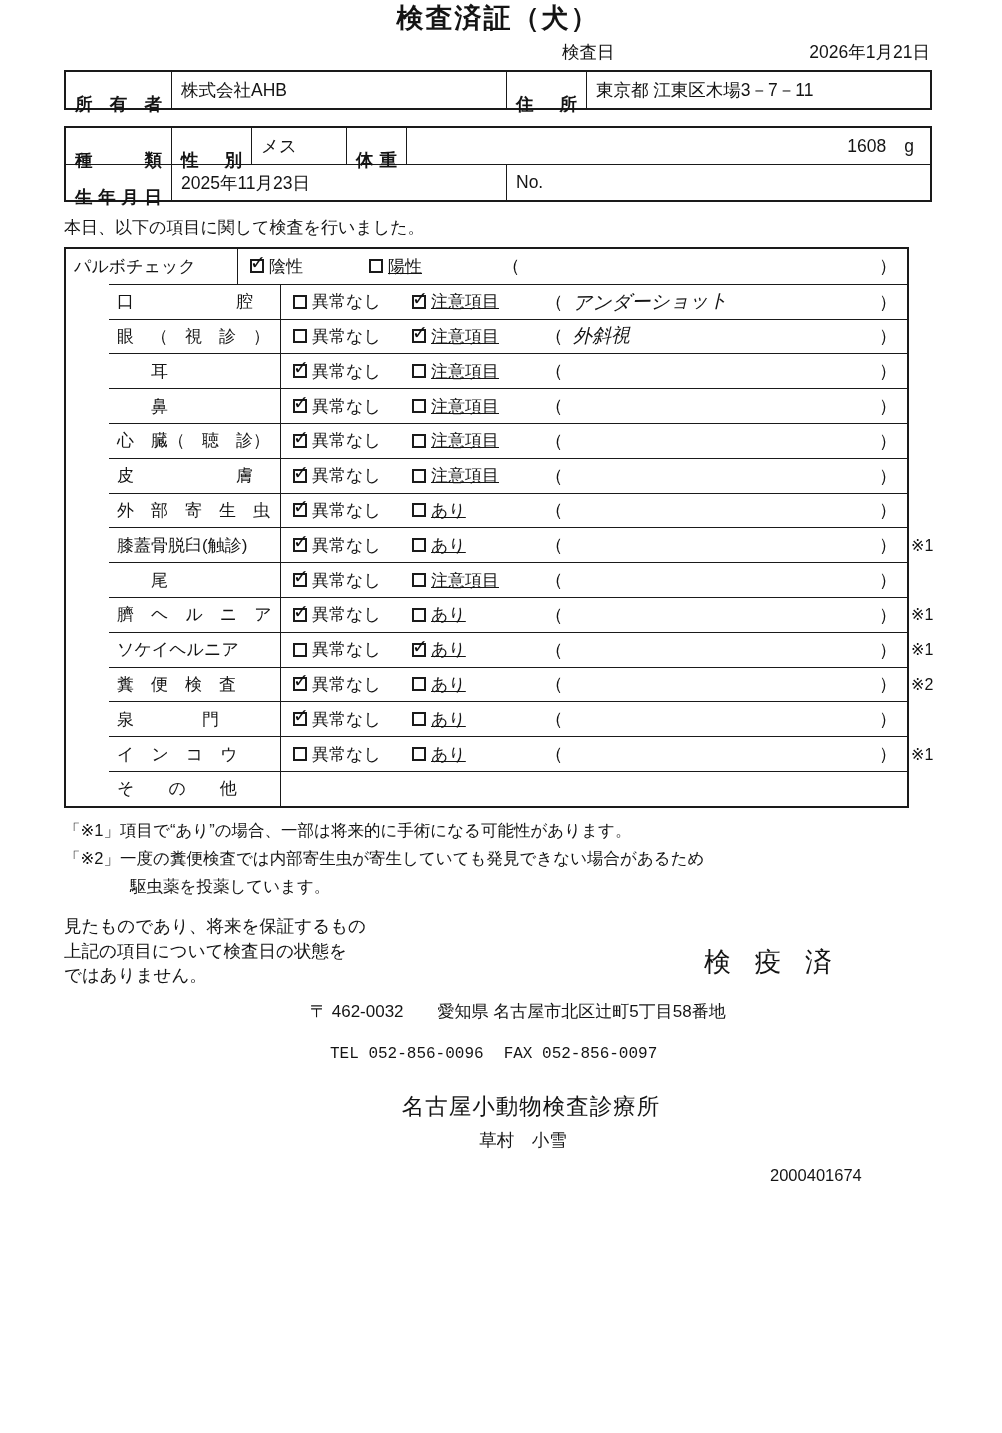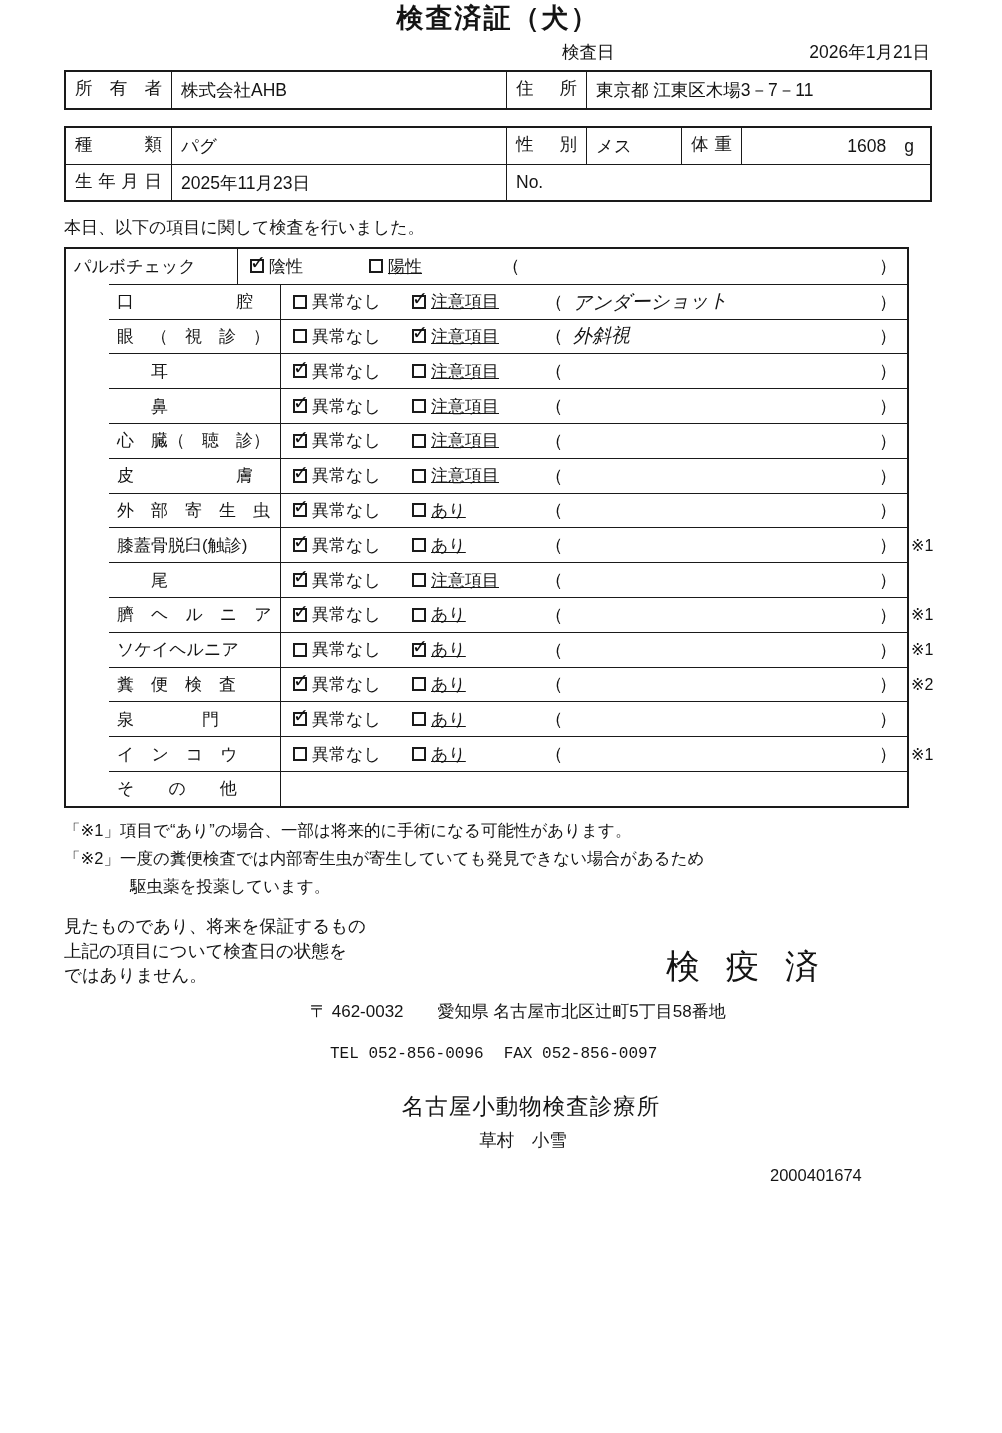--- a/index.html
+++ b/index.html
@@ -11,21 +11,21 @@
 
   .date-row { position:relative; height:24px; margin-top:4px; font-size:17.5px; }
   .date-label { position:absolute; left:498px; }
   .date-value { position:absolute; right:2px; }
 
   .tbl { border:2px solid #1a1a1a; width:868px; }
   .trow { display:flex; height:36px; }
   .trow + .trow { border-top:1.5px solid #1a1a1a; }
   .tcell { display:flex; align-items:center; padding-left:9px; font-size:17.5px; }
   .tcell + .tcell { border-left:1.5px solid #1a1a1a; }
-  .jcell { display:block; line-height:33px; text-align:justify; text-align-last:justify; padding:0 9px; }
+  .jcell { display:block; line-height:33px; text-align:justify; text-align-last:justify; padding:16px 9px;font-weight:bold; }
   .w105 { width:105px; flex:none; }
   .w335 { width:335px; flex:none; }
   .w80  { width:80px;  flex:none; }
   .w95  { width:95px;  flex:none; }
   .w60  { width:60px;  flex:none; }
   .flexcell { flex:1; }
   .owner-tbl { margin-top:6px; }
   .info-tbl  { margin-top:16px; }
   .weight-cell { justify-content:flex-end; gap:18px; padding-right:16px; }
 
@@ -47,21 +47,21 @@
   .note { margin-left:10px; font-style:italic; font-size:19px; transform:rotate(-1deg); }
   .c-rest { flex:1; }
   .mark { position:absolute; right:-42px; top:0; height:100%; width:38px; display:flex; align-items:center; font-size:16px; }
 
   .footnote { font-size:16.5px; margin-top:6px; }
   .footnote.first { margin-top:12px; }
   .indent { padding-left:66px; }
 
   .bottom-block { position:relative; margin-top:16px; }
   .disclaimer { font-size:17.5px; line-height:1.42; }
-  .stamp { position:absolute; right:105px; top:30px; font-size:34px; letter-spacing:8px; }
+  .stamp { position:absolute; right:92px; top:30px; font-size:27px; letter-spacing:8px; }
 
   .addr-line { margin-top:12px; padding-left:246px; font-size:17px; display:flex; gap:34px; }
   .tel-line  { margin-top:22px; padding-left:266px; font-size:16px; display:flex; gap:20px;
                font-family:"Liberation Mono","DejaVu Sans Mono",monospace; }
   .clinic-name { margin-top:28px; text-align:center; padding-left:66px; font-size:22.5px; letter-spacing:1px; }
   .person { margin-top:6px; text-align:center; padding-left:50px; font-size:17.5px; }
   .serial { margin-top:14px; padding-left:706px; font-size:16.5px; }
 </style>
 </head>
 <body>
@@ -81,21 +81,20 @@
         <div class="tcell jcell w105">所有者</div>
         <div class="tcell w335">株式会社AHB</div>
         <div class="tcell jcell w80">住所</div>
         <div class="tcell flexcell">東京都 江東区木場3－7－11</div>
       </div>
     </div>
 
     <div class="tbl info-tbl">
       <div class="trow">
         <div class="tcell jcell w105">種類</div>
-        <div class="tcell w335">パグ</div>
         <div class="tcell jcell w80">性別</div>
         <div class="tcell w95">メス</div>
         <div class="tcell jcell w60">体重</div>
         <div class="tcell flexcell weight-cell">
           <span>1608</span>
           <span class="unit">g</span>
         </div>
       </div>
       <div class="trow">
         <div class="tcell jcell w105">生年月日</div>

